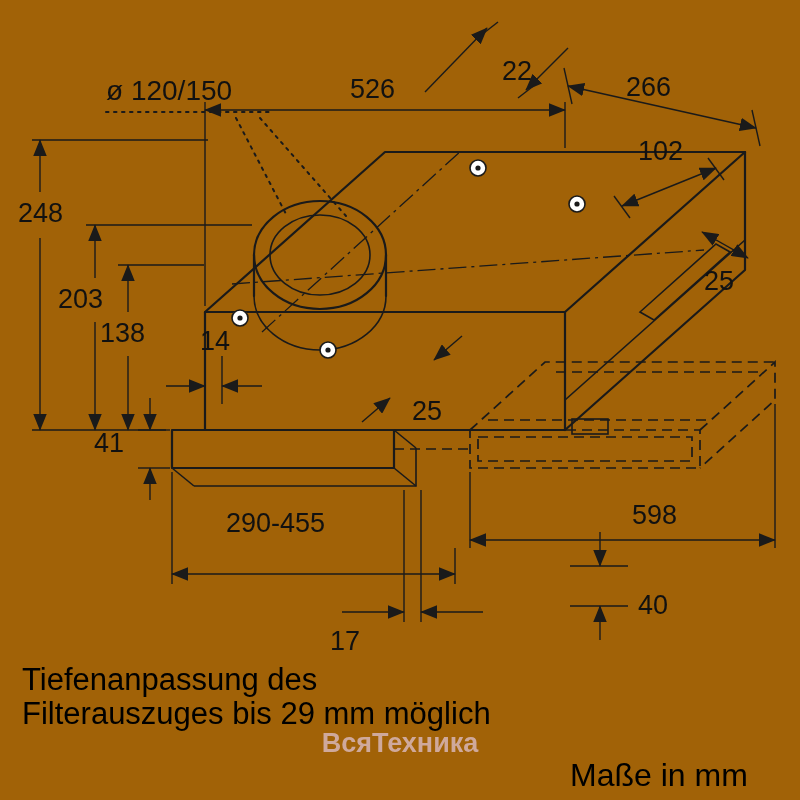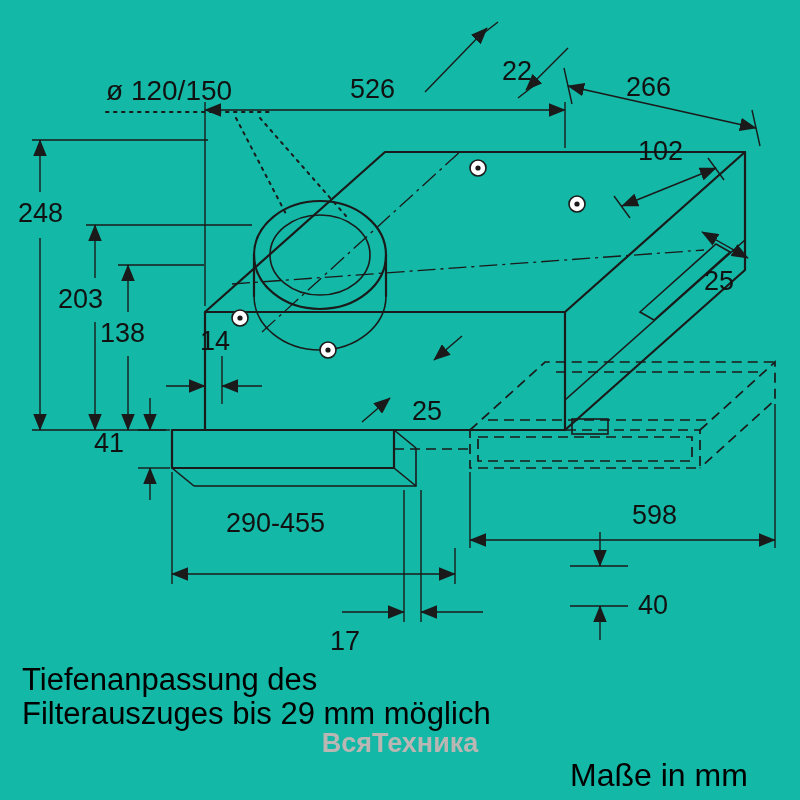--- a/index.html
+++ b/index.html
@@ -1,16 +1,16 @@
 <!DOCTYPE html>
 <html><head>
 <meta charset="utf-8">
 <style>
   html,body{margin:0;padding:0;background:#ffffff;}
-  .stage{width:800px;height:800px;position:relative;background:#14b8a6;overflow:hidden;}
+  .stage{width:800px;height:800px;position:relative;background:#a16207;overflow:hidden;}
   svg{display:block;}
   .obj{stroke:#1a1a1a;stroke-width:2.2;fill:none;stroke-linejoin:round;stroke-linecap:round;}
   .objthin{stroke:#1a1a1a;stroke-width:1.6;fill:none;}
   .dash{stroke:#1a1a1a;stroke-width:1.7;fill:none;stroke-dasharray:10 6;}
   .cline{stroke:#1a1a1a;stroke-width:1.3;fill:none;stroke-dasharray:18 5 3 5;}
   .dot{stroke:#1a1a1a;stroke-width:2;fill:none;stroke-dasharray:2.5 5.5;stroke-linecap:round;}
   .dim{stroke:#1a1a1a;stroke-width:1.4;fill:none;}
   .dimtxt{font-family:"Liberation Sans",sans-serif;font-size:27px;fill:#111;}
   .dia{font-family:"Liberation Sans",sans-serif;font-size:28px;fill:#111;}
   .note{font-family:"Liberation Sans",sans-serif;font-size:31px;fill:#000;}

